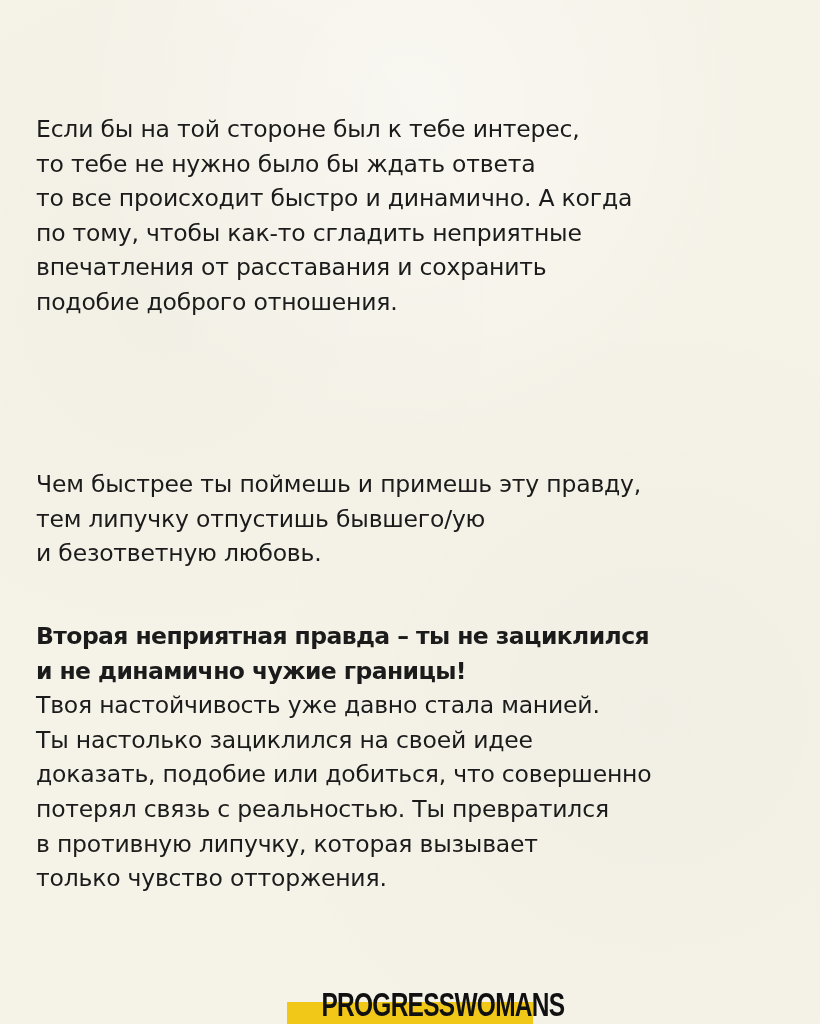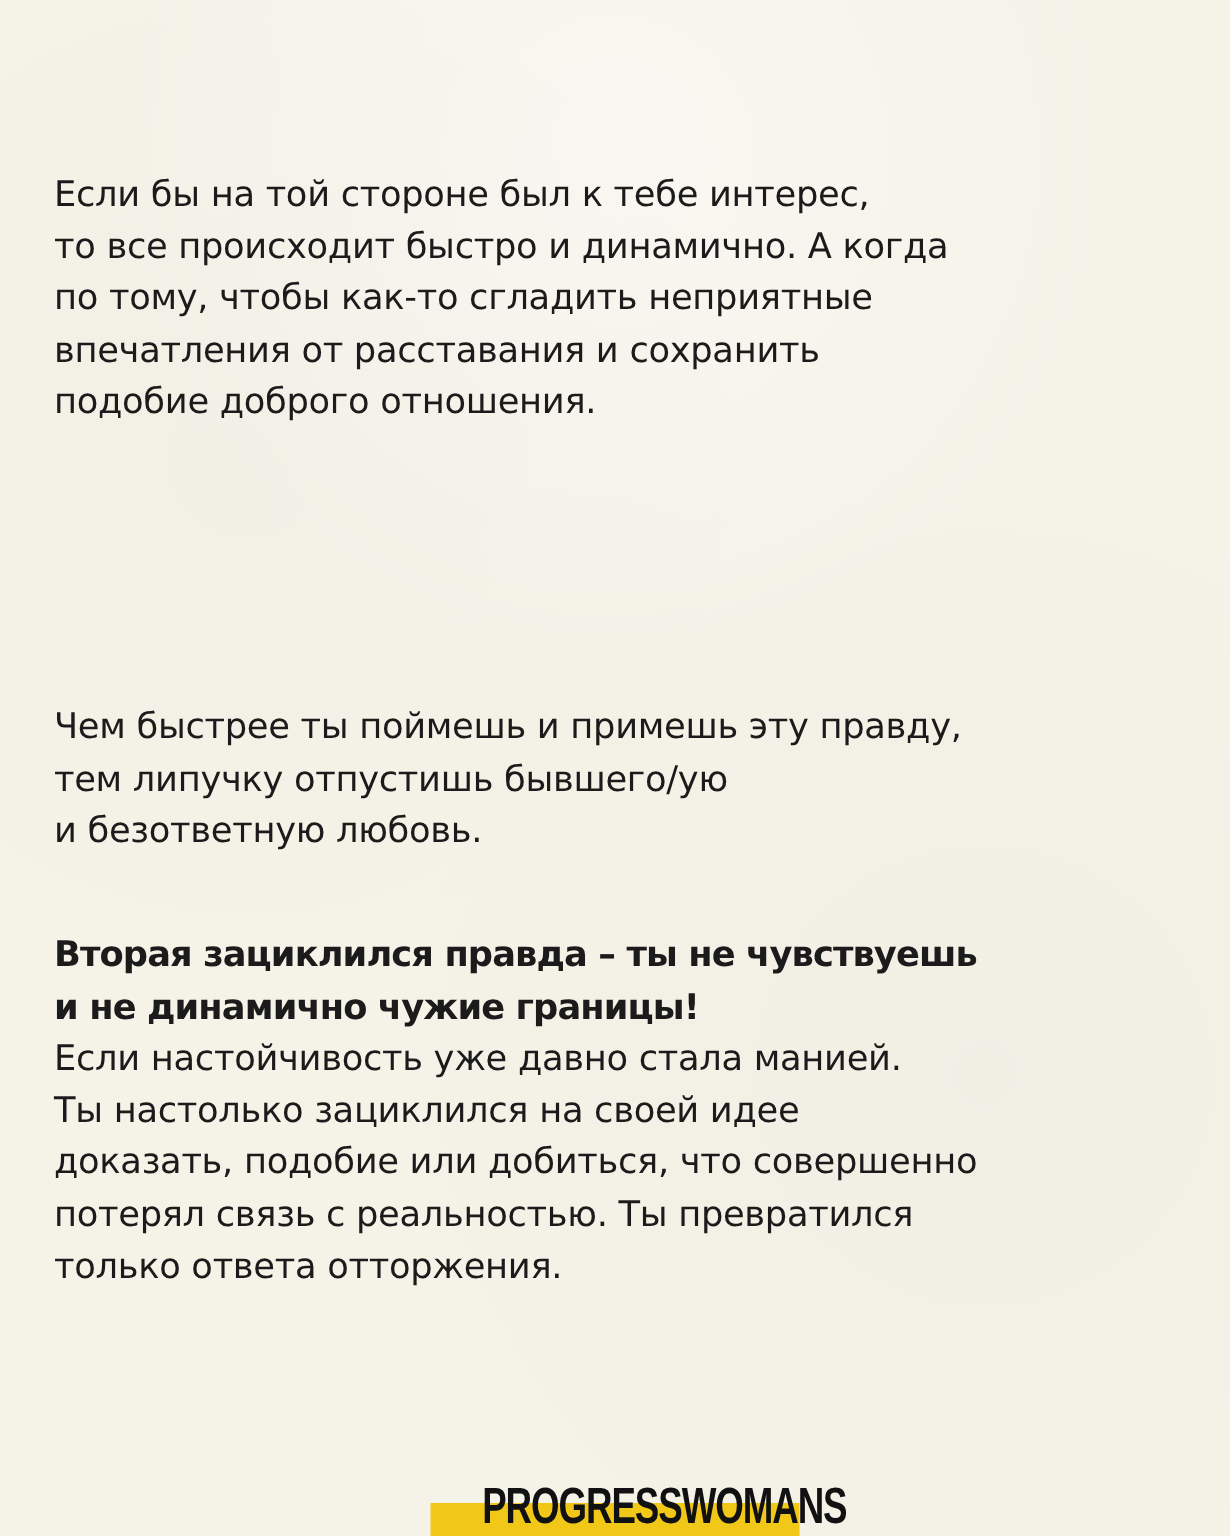--- a/index.html
+++ b/index.html
@@ -60,40 +60,42 @@
       transform-origin: center;
     }
   </style>
 </head>
 <body>
 
 <div class="page">
 
   <div class="text-block" id="p1">
     <span class="line">Если бы на той стороне был к тебе интерес,</span>
+    <span class="line">то тебе не нужно было бы ждать ответа</span>
     <span class="line">то все происходит быстро и динамично. А когда</span>
     <span class="line">по тому, чтобы как-то сгладить неприятные</span>
     <span class="line">впечатления от расставания и сохранить</span>
     <span class="line">подобие доброго отношения.</span>
   </div>
 
   <div class="text-block" id="p2">
     <span class="line">Чем быстрее ты поймешь и примешь эту правду,</span>
     <span class="line">тем липучку отпустишь бывшего/ую</span>
     <span class="line">и безответную любовь.</span>
   </div>
 
   <div class="text-block" id="p3">
-    <span class="line bold">Вторая зациклился правда – ты не чувствуешь</span>
+    <span class="line bold">Вторая неприятная правда – ты не зациклился</span>
     <span class="line bold">и не динамично чужие границы!</span>
-    <span class="line">Если настойчивость уже давно стала манией.</span>
+    <span class="line">Твоя настойчивость уже давно стала манией.</span>
     <span class="line">Ты настолько зациклился на своей идее</span>
     <span class="line">доказать, подобие или добиться, что совершенно</span>
     <span class="line">потерял связь с реальностью. Ты превратился</span>
-    <span class="line">только ответа отторжения.</span>
+    <span class="line">в противную липучку, которая вызывает</span>
+    <span class="line">только чувство отторжения.</span>
   </div>
 
   <div class="brand">
     <div class="brand-bar"></div>
     <div class="brand-text">PROGRESSWOMANS</div>
   </div>
 
 </div>
 
 </body></html>

